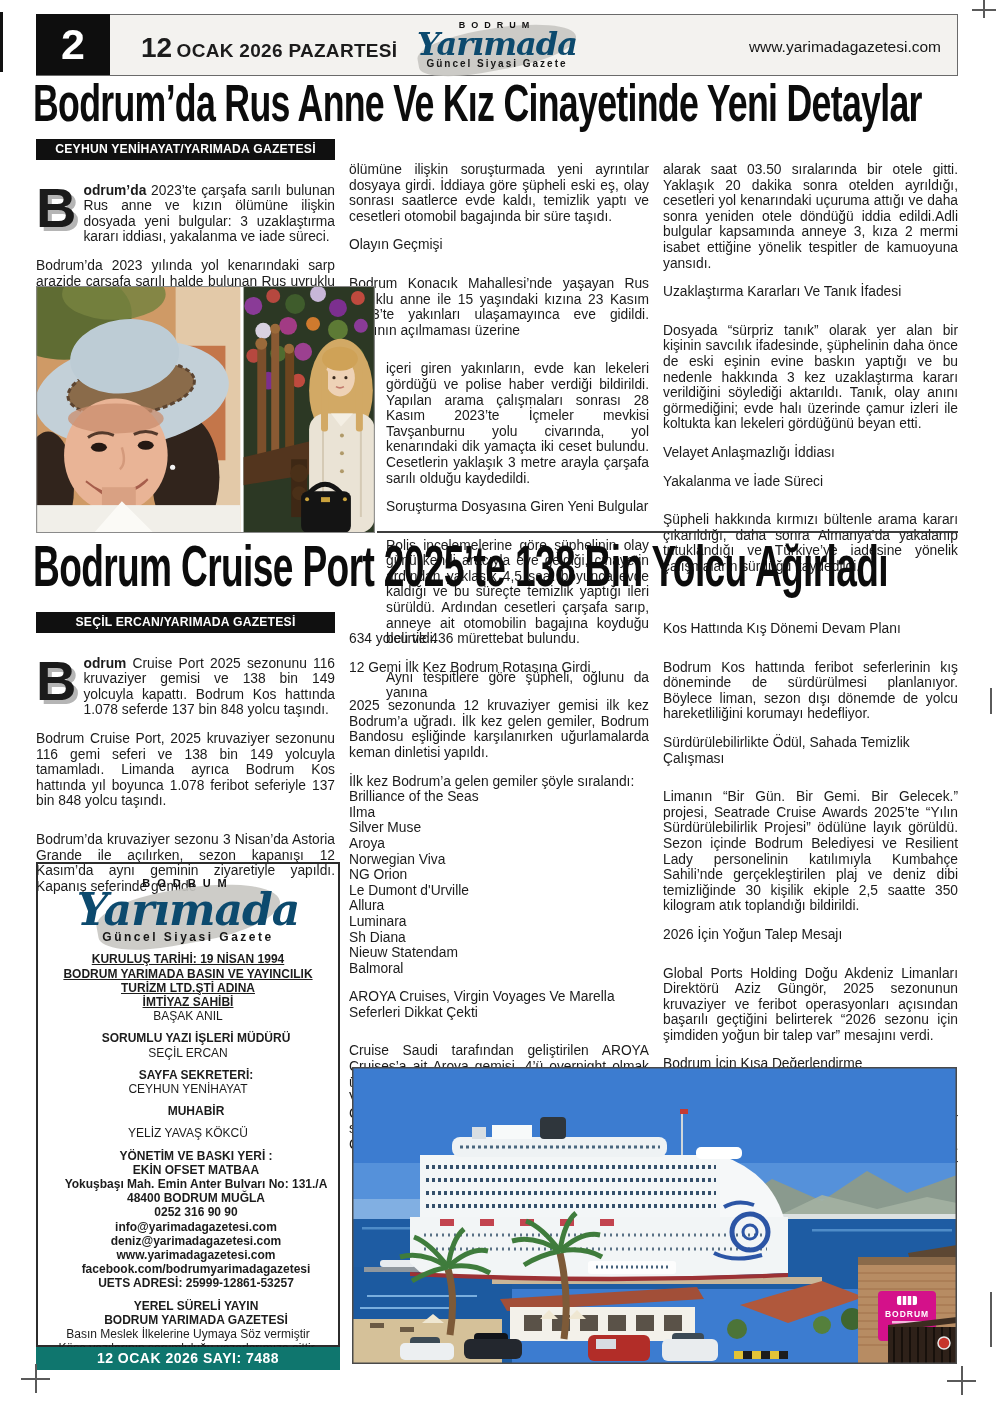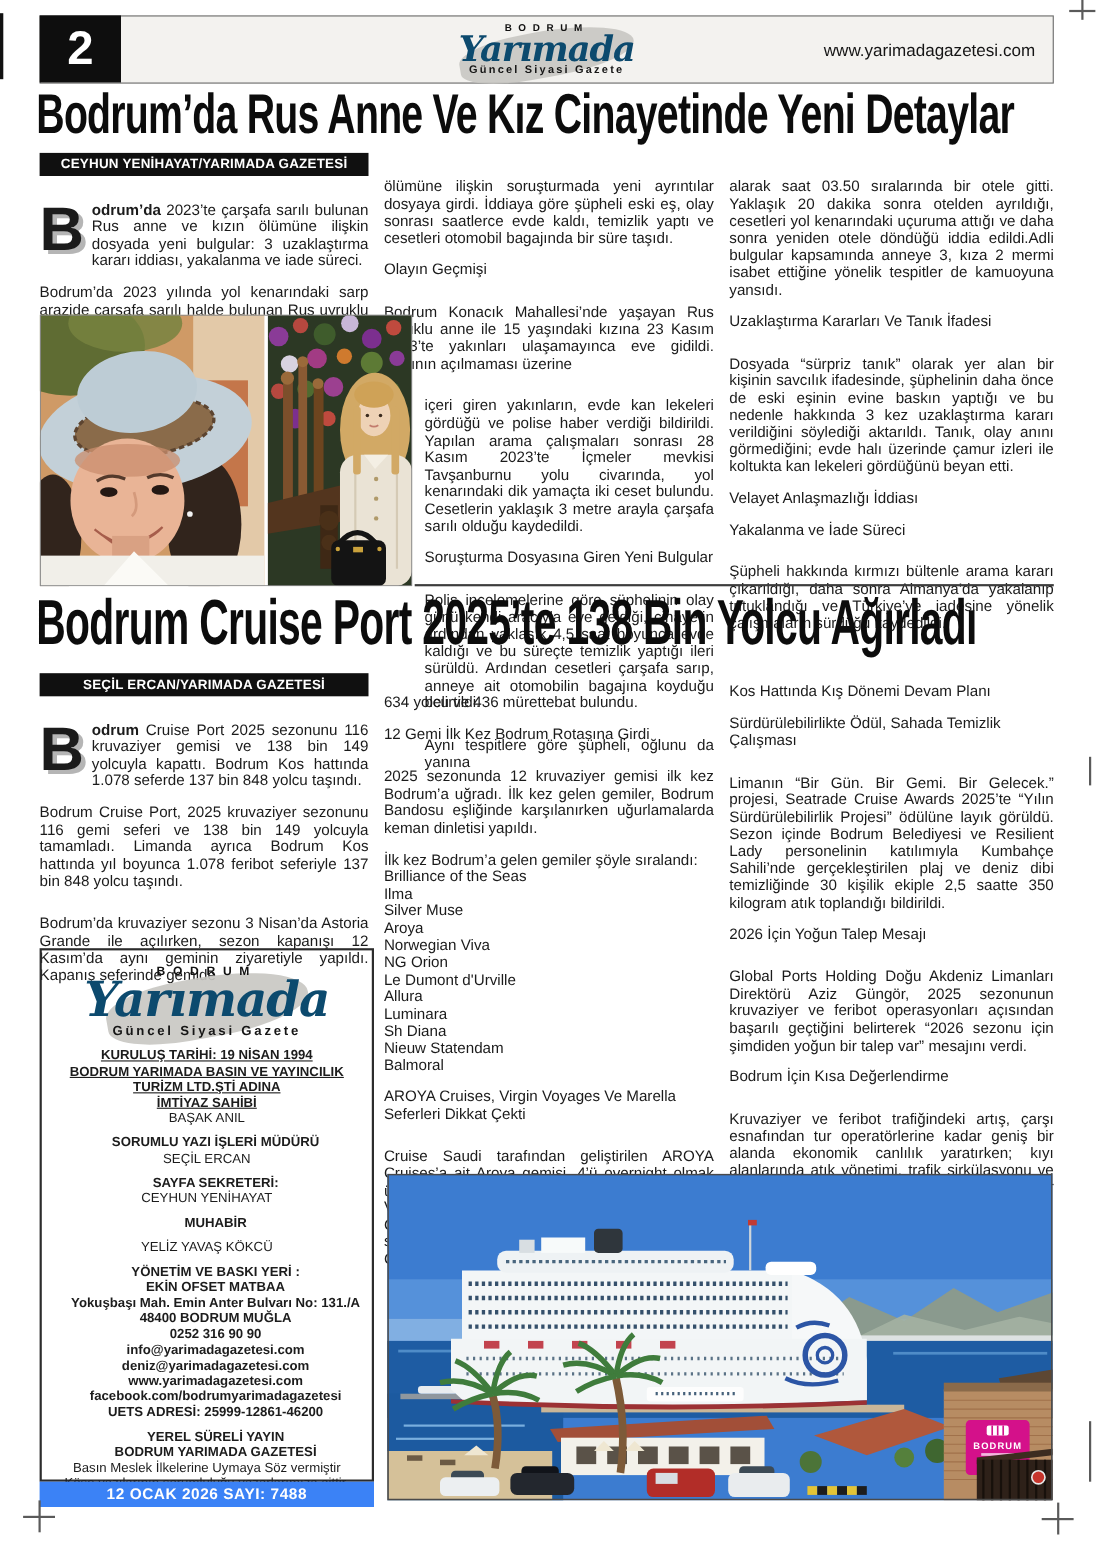--- a/index.html
+++ b/index.html
@@ -56,30 +56,34 @@
        border:2px solid #2c2c2c;text-align:center;font-size:12px;line-height:14.2px;}
   .mast-logo{position:relative;margin:12px auto 2px;width:240px;}
   .mast-logo .blob{left:28px;top:12px;width:185px;height:55px;}
   .mast-logo .ltop{font-size:11px;letter-spacing:7px;}
   .mast-logo .lname{font-size:44px;line-height:40px;}
   .mast-logo .ltag{font-size:12px;letter-spacing:2.5px;}
   .m-gap{margin-top:8px;}
   .m-b{font-weight:bold;margin-left:16px;}
   .m-u{text-decoration:underline;font-weight:bold;}
   .issue-bar{position:absolute;left:-2px;right:-2px;bottom:-25px;height:23px;
-       background:#3b82f6;color:#fff;font-weight:bold;font-size:14px;line-height:23px;
+       background:#0f766e;color:#fff;font-weight:bold;font-size:14px;line-height:23px;
        text-align:center;letter-spacing:.5px;}
 </style>
 </head>
 <body>
 
 <div class="mark" style="left:0;top:12px;width:3px;height:60px;background:#111;"></div>
 
 <div class="hdr">
   <div class="pagenum">2</div>
+  <div class="hdr-date">
+    <span class="day">12</span>
+    <span class="rest">OCAK 2026 PAZARTESİ</span>
+  </div>
   <div class="logo hdr-logo">
     <div class="blob"></div>
     <div class="ltop">BODRUM</div>
     <div class="lname">Yarımada</div>
     <div class="ltag">Güncel Siyasi Gazete</div>
   </div>
   <div class="hdr-web">www.yarimadagazetesi.com</div>
 </div>
 
 <div id="h1" class="headline">
@@ -232,20 +236,21 @@
     <div>Sh Diana</div>
     <div>Nieuw Statendam</div>
     <div>Balmoral</div>
   </div>
   <div class="gap">AROYA Cruises, Virgin Voyages Ve Marella Seferleri Dikkat Çekti</div>
   <div class="p">Cruise Saudi tarafından geliştirilen AROYA Cruises’a ait Aroya gemisi, 4’ü overnight olmak üzere toplam 12 sefer gerçekleştirdi. Virgin Voyages’ın Resilient Lady gemisi ve Marella Cruises’ın Marella Discovery 2 gemisi de 12’şer seferle Bodrum’a geldi. Lüks segmentte ise Ritz-Carlton grubuna ait Evrima, Ilma ve Luminara</div>
 </div>
 
 <div class="col" style="left:663px;top:608px;width:295px;">
   <div class="gap">Kos Hattında Kış Dönemi Devam Planı</div>
+  <div class="p">Bodrum Kos hattında feribot seferlerinin kış döneminde de sürdürülmesi planlanıyor. Böylece liman, sezon dışı dönemde de yolcu hareketliliğini korumayı hedefliyor.</div>
   <div class="gap">Sürdürülebilirlikte Ödül, Sahada Temizlik Çalışması</div>
   <div class="p">Limanın “Bir Gün. Bir Gemi. Bir Gelecek.” projesi, Seatrade Cruise Awards 2025’te “Yılın Sürdürülebilirlik Projesi” ödülüne layık görüldü. Sezon içinde Bodrum Belediyesi ve Resilient Lady personelinin katılımıyla Kumbahçe Sahili’nde gerçekleştirilen plaj ve deniz dibi temizliğinde 30 kişilik ekiple 2,5 saatte 350 kilogram atık toplandığı bildirildi.</div>
   <div class="gap">2026 İçin Yoğun Talep Mesajı</div>
   <div class="p">Global Ports Holding Doğu Akdeniz Limanları Direktörü Aziz Güngör, 2025 sezonunun kruvaziyer ve feribot operasyonları açısından başarılı geçtiğini belirterek “2026 sezonu için şimdiden yoğun bir talep var” mesajını verdi.</div>
   <div class="gap">Bodrum İçin Kısa Değerlendirme</div>
   <div class="p">Kruvaziyer ve feribot trafiğindeki artış, çarşı esnafından tur operatörlerine kadar geniş bir alanda ekonomik canlılık yaratırken; kıyı alanlarında atık yönetimi, trafik sirkülasyonu ve sahil temizliği gibi başlıklarda sürdürülebilir uygulamaların sürekliliği kritik önem taşıyor.</div>
 </div>
 
 <div class="mast">
   <div class="logo mast-logo">
@@ -267,21 +272,21 @@
   <div class="m-gap">YELİZ YAVAŞ KÖKCÜ</div>
   <div class="m-gap m-b">YÖNETİM VE BASKI YERİ :</div>
   <div class="m-b">EKİN OFSET MATBAA</div>
   <div class="m-b">Yokuşbaşı Mah. Emin Anter Bulvarı No: 131./A</div>
   <div class="m-b">48400 BODRUM MUĞLA</div>
   <div class="m-b">0252 316 90 90</div>
   <div class="m-b">info@yarimadagazetesi.com</div>
   <div class="m-b">deniz@yarimadagazetesi.com</div>
   <div class="m-b">www.yarimadagazetesi.com</div>
   <div class="m-b">facebook.com/bodrumyarimadagazetesi</div>
-  <div class="m-b">UETS ADRESİ:  25999-12861-46200</div>
+  <div class="m-b">UETS ADRESİ:  25999-12861-53257</div>
   <div class="m-gap m-b">YEREL SÜRELİ YAYIN</div>
   <div class="m-b">BODRUM YARIMADA GAZETESİ</div>
   <div>Basın Meslek İlkelerine Uymaya Söz vermiştir</div>
   <div>Köşe yazılarının sorumluluğu yazarlarımıza aittir.</div>
   <div class="issue-bar">12 OCAK 2026  SAYI: 7488</div>
 </div>
 
 <svg class="photo2" viewBox="0 0 605 297">
   <rect width="605" height="297" fill="#3c7cd0"></rect>
   <rect y="96" width="605" height="60" fill="#5f9ade" opacity=".7"></rect>

